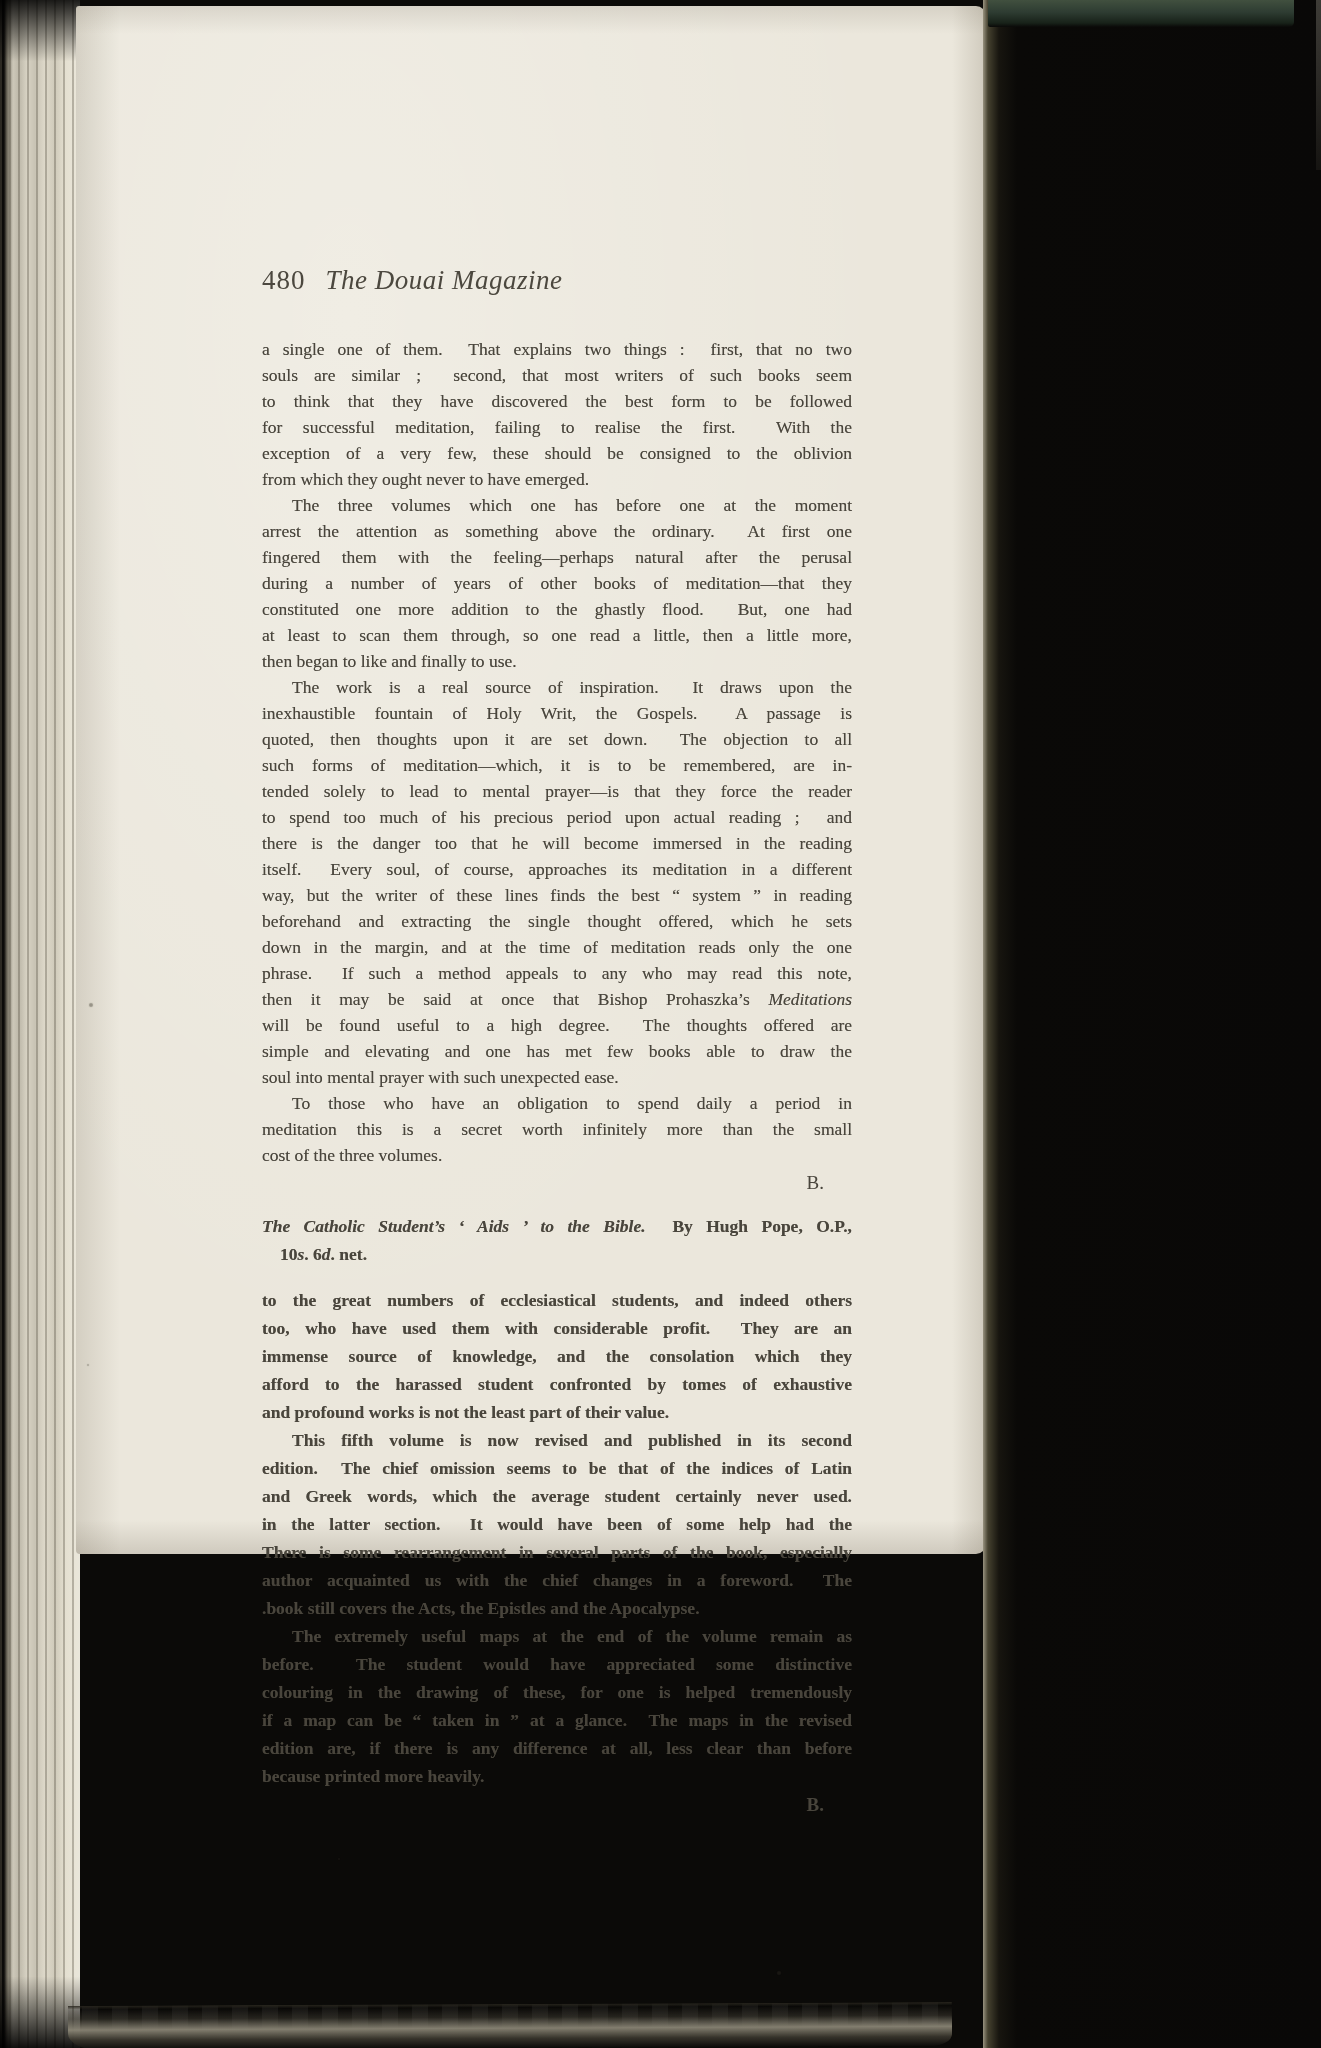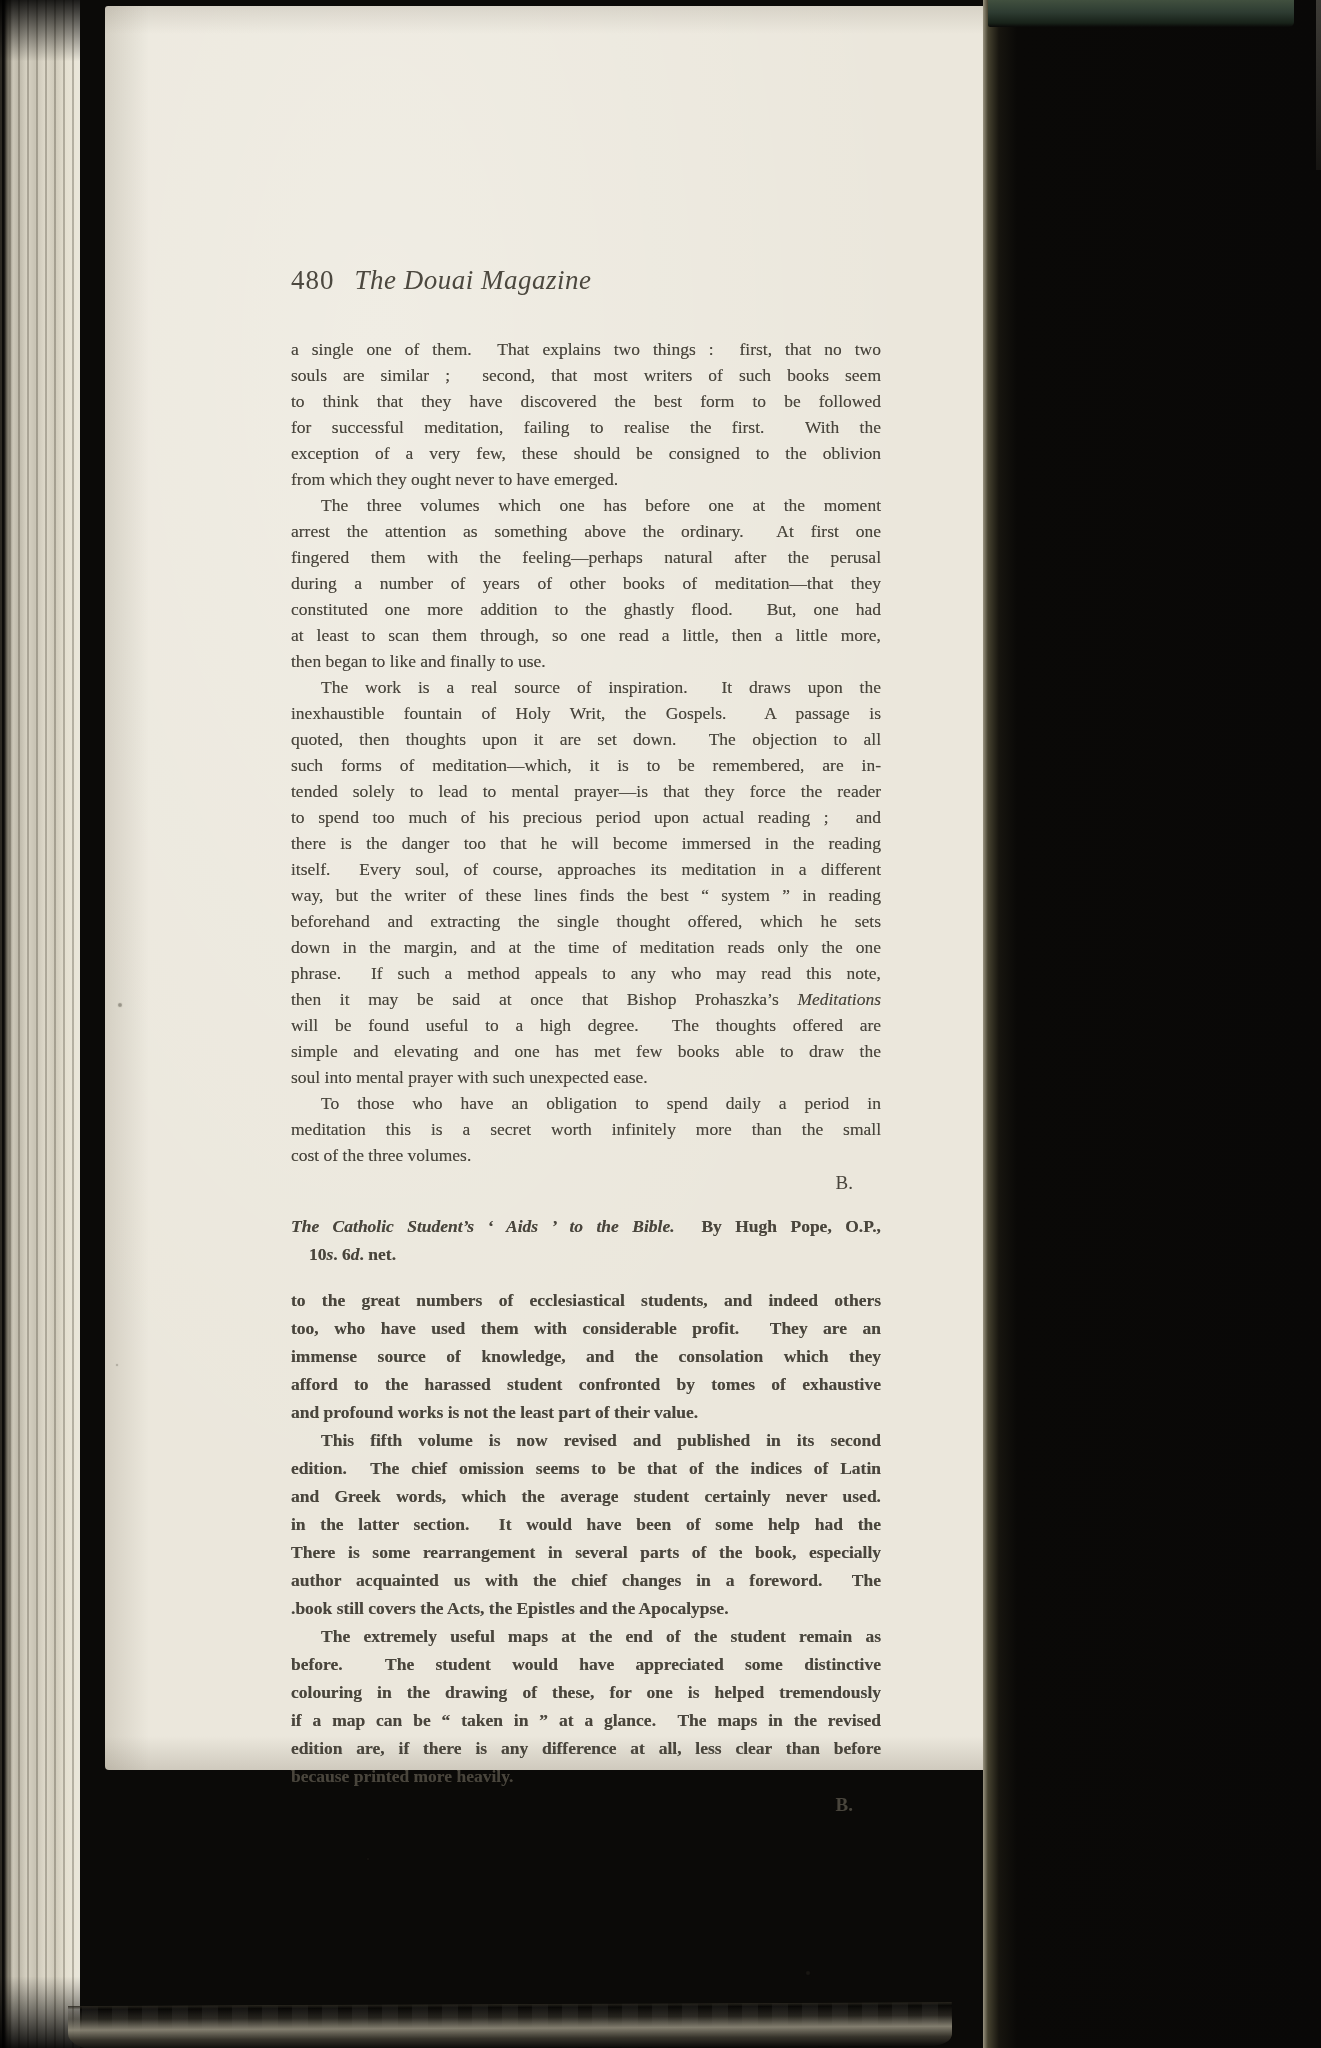--- a/index.html
+++ b/index.html
@@ -11,30 +11,29 @@
   
   .left-edges{
     position:absolute;left:0;top:0;width:80px;height:2048px;
     background:
       linear-gradient(180deg,rgba(0,0,0,.88) 0,rgba(0,0,0,0) 3%,rgba(0,0,0,0) 96.5%,rgba(0,0,0,.92) 100%),
       repeating-linear-gradient(90deg,rgba(96,90,76,.38) 0 2px,rgba(0,0,0,0) 2px 9px),
       linear-gradient(90deg,#0c0b09 0 4px,#6f6a5c 7px,#cdc8b9 13px,#bdb8a9 19px,#d8d3c4 27px,#c8c3b4 35px,#ded9ca 45px,#cfcaba 55px,#e4dfd0 65px,#e9e5d8 76px,#e9e6db 80px);
   }
   
   .page{
-    position:absolute;left:76px;top:6px;width:910px;height:1764px;
+    position:absolute;left:76px;top:6px;width:910px;height:1548px;
     border-radius:3px 10px 10px 4px;
     background:
       linear-gradient(90deg,rgba(118,108,88,.20) 0,rgba(0,0,0,0) 44px),
       linear-gradient(270deg,rgba(118,108,88,.24) 0,rgba(0,0,0,0) 34px),
       linear-gradient(180deg,rgba(108,98,82,.16) 0,rgba(0,0,0,0) 28px),
       linear-gradient(0deg,rgba(108,98,82,.22) 0,rgba(0,0,0,0) 34px),
       radial-gradient(ellipse at 30% 20%,rgba(255,255,252,.25),rgba(0,0,0,0) 60%),
       #ebe7dc;
-    margin-left: 29px;
   }
   .page::after{ 
     content:"";position:absolute;left:0;top:0;width:2px;height:2px;border-radius:50%;
     box-shadow:14px 998px 1px 1px rgba(62,57,46,.45),
                11px 1358px 1px 0 rgba(62,57,46,.38),
                262px 1852px 1px 0 rgba(62,57,46,.25),
                702px 1966px 1px 1px rgba(62,57,46,.30);
   }
   
   .right-dark{
@@ -158,21 +157,21 @@
           <div class="para">
             <div class="tline indent"><span>This fifth volume is now revised and published in its second</span></div>
             <div class="tline"><span>edition.  The chief omission seems to be that of the indices of Latin</span></div>
             <div class="tline"><span>and Greek words, which the average student certainly never used.</span></div>
             <div class="tline"><span>in the latter section.  It would have been of some help had the</span></div>
             <div class="tline"><span>There is some rearrangement in several parts of the book, especially</span></div>
             <div class="tline"><span>author acquainted us with the chief changes in a foreword.  The</span></div>
             <div class="tline last"><span>.book still covers the Acts, the Epistles and the Apocalypse.</span></div>
           </div>
           <div class="para">
-            <div class="tline indent"><span>The extremely useful maps at the end of the student remain as</span></div>
+            <div class="tline indent"><span>The extremely useful maps at the end of the volume remain as</span></div>
             <div class="tline"><span>before.  The student would have appreciated some distinctive</span></div>
             <div class="tline"><span>colouring in the drawing of these, for one is helped tremendously</span></div>
             <div class="tline"><span>if a map can be “ taken in ” at a glance.  The maps in the revised</span></div>
             <div class="tline"><span>edition are, if there is any difference at all, less clear than before</span></div>
             <div class="tline last"><span>because printed more heavily.</span></div>
           </div>
         </div>
       <div class="sig">B.</div>
     </div>
   </div>

